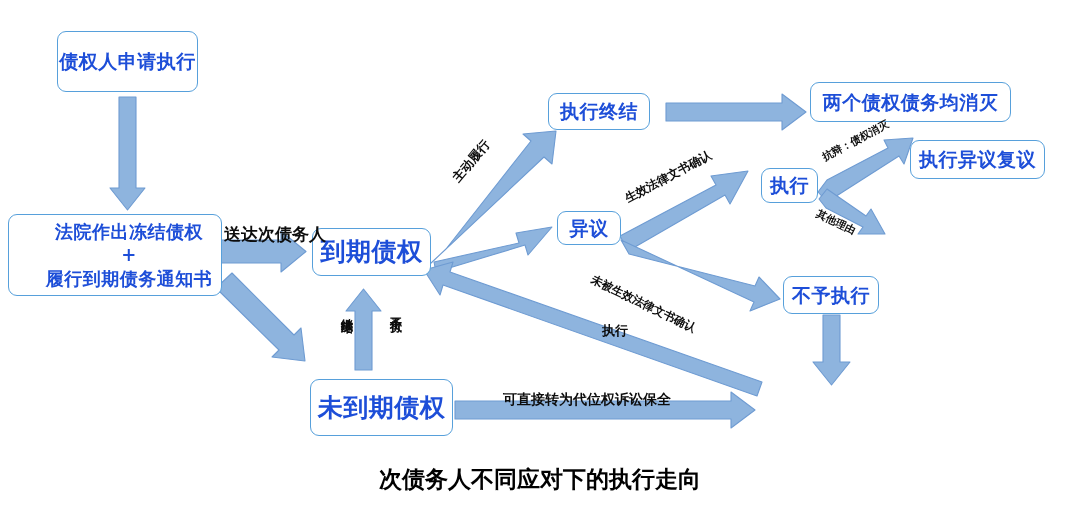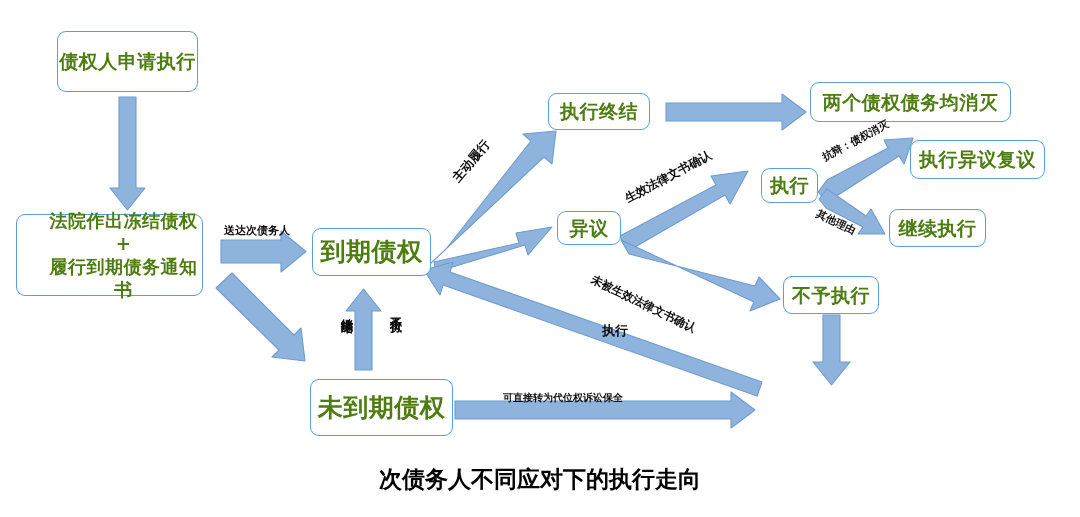--- a/index.html
+++ b/index.html
@@ -10,21 +10,21 @@
     overflow:hidden;
     font-family:"DejaVu Sans","Liberation Sans",sans-serif;
   }
   #arrows{position:absolute;left:0;top:0;width:1080px;height:517px;}
   .node{
     position:absolute;
     box-sizing:border-box;
     border:1.6px solid #57A0DB;
     border-radius:9px;
     background:#ffffff;
-    color:#4d7c0f;
+    color:#1d4ed8;
     display:flex;
     align-items:center;
     justify-content:center;
     text-align:center;
     font-family:"DejaVu Serif","Liberation Serif",serif;
     font-weight:bold;
     line-height:1.28;
     letter-spacing:0.5px;
     white-space:pre-line;
     z-index:3;
@@ -84,39 +84,38 @@
 
       <polygon points="757,396 762,382 450,272 453,262 424,270 440,295 443,285"></polygon>
 
       <polygon points="355,370 372,370 372,311 381,311 363.5,289 346,311 355,311"></polygon>
 
       <polygon points="455,401 731,401 731,392 755,410 731,428 731,419 455,419"></polygon>
     </g>
   </svg>
 
   <div class="node" style="left:57px;top:31px;width:141px;height:61px;font-size:19px;">债权人申请执行</div>
-  <div class="node" style="left:16px;top:214px;width:187px;height:82px;font-size:18px;padding-left:28px;">法院作出冻结债权
+  <div class="node" style="left:8px;top:214px;width:214px;height:82px;font-size:18px;padding-left:28px;">法院作出冻结债权
 +
 履行到期债务通知书</div>
   <div class="node" style="left:312px;top:228px;width:119px;height:48px;font-size:25px;">到期债权</div>
   <div class="node" style="left:310px;top:379px;width:143px;height:57px;font-size:25px;">未到期债权</div>
   <div class="node" style="left:548px;top:93px;width:102px;height:37px;font-size:19px;">执行终结</div>
   <div class="node" style="left:810px;top:82px;width:201px;height:40px;font-size:19px;">两个债权债务均消灭</div>
   <div class="node" style="left:557px;top:211px;width:64px;height:34px;font-size:19px;text-align:center;">异议</div>
   <div class="node" style="left:761px;top:168px;width:57px;height:35px;font-size:19px;">执行</div>
   <div class="node" style="left:910px;top:140px;width:135px;height:39px;font-size:19px;">执行异议复议</div>
-  <div class="node" style="left:889px;top:209px;width:97px;height:38px;font-size:19px;">继续执行</div>
   <div class="node" style="left:783px;top:276px;width:96px;height:38px;font-size:19px;">不予执行</div>
 
-  <div class="edge-label" style="left:224px;top:223px;font-size:11px;">送达次债务人</div>
+  <div class="edge-label" style="left:224px;top:223px;font-size:17px;">送达次债务人</div>
   <div class="edge-label" style="left:449px;top:175px;font-size:12.5px;transform:rotate(-50deg);transform-origin:left top;">主动履行</div>
   <div class="edge-label" style="left:622px;top:192px;font-size:12px;transform:rotate(-28deg);transform-origin:left top;">生效法律文书确认</div>
   <div class="edge-label" style="left:820px;top:152px;font-size:10.5px;transform:rotate(-28deg);transform-origin:left top;">抗辩：债权消灭</div>
   <div class="edge-label" style="left:820px;top:207px;font-size:10.5px;transform:rotate(26deg);transform-origin:left top;">其他理由</div>
   <div class="edge-label" style="left:595px;top:272px;font-size:11.5px;transform:rotate(26deg);transform-origin:left top;">未被生效法律文书确认</div>
   <div class="edge-label" style="left:602px;top:322px;font-size:13px;">执行</div>
   <div class="edge-label vlabel" style="left:338px;top:308px;font-size:12px;">继续冻结</div>
   <div class="edge-label vlabel" style="left:387px;top:308px;font-size:12px;">不予执行</div>
-  <div class="edge-label" style="left:503px;top:391px;font-size:10px;">可直接转为代位权诉讼保全</div>
+  <div class="edge-label" style="left:503px;top:391px;font-size:14px;">可直接转为代位权诉讼保全</div>
 
   <div id="title" style="top:464px;font-size:23px;">次债务人不同应对下的执行走向</div>
 
 </div>
 
 </body></html>

